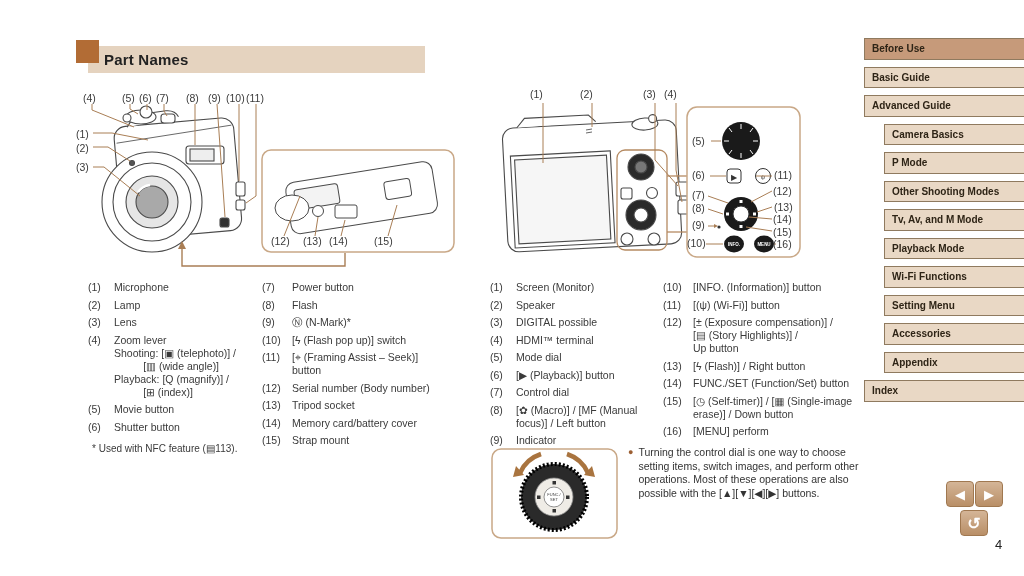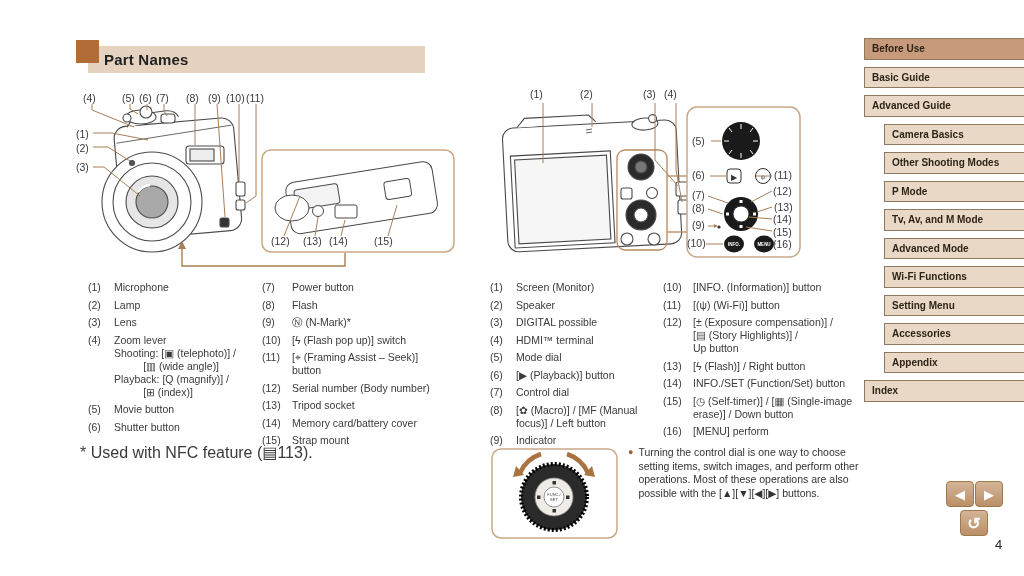--- a/index.html
+++ b/index.html
@@ -15,21 +15,21 @@
   
   .co{position:absolute;font-size:10.5px;color:#3a3a3a;white-space:nowrap}
 
   
   .plist{position:absolute;font-size:10.5px;color:#3a3a3a;line-height:1.24}
   .prow{display:flex;margin-bottom:4.5px}
   .pnum{flex:none;width:26px}
   .wide .pnum{width:30px}
   .ptext{white-space:pre-line}
 
-  .footnote{position:absolute;left:80px;top:443px;font-size:16px;color:#3a3a3a}
+  .footnote{position:absolute;left:92px;top:443px;font-size:10px;color:#3a3a3a}
 
   
   .note{position:absolute;left:628px;top:446px;width:237px;font-size:10.5px;line-height:1.3;display:flex}
   .note .bullet{color:#9c5f33;margin-right:5px;font-size:9px;padding-top:1px}
 
   
   #sidebar{position:absolute;right:0;top:38px;width:160px}
   .sb{box-sizing:border-box;border:1px solid #8f7a5f;border-right:none;background:#e9d8c5;
       color:#2e2416;font-weight:bold;font-size:10px;padding:4px 2px 4px 7px;margin-bottom:7px;
       line-height:1.15;cursor:pointer}
@@ -385,21 +385,21 @@
       <span class="ptext">[± (Exposure compensation)] /
 [▤ (Story Highlights)] /
 Up button</span>
     </div>
     <div class="prow">
       <span class="pnum">(13)</span>
       <span class="ptext">[ϟ (Flash)] / Right button</span>
     </div>
     <div class="prow">
       <span class="pnum">(14)</span>
-      <span class="ptext">INFO./SET (Function/Set) button</span>
+      <span class="ptext">FUNC./SET (Function/Set) button</span>
     </div>
     <div class="prow">
       <span class="pnum">(15)</span>
       <span class="ptext">[◷ (Self-timer)] / [▦ (Single-image
 erase)] / Down button</span>
     </div>
     <div class="prow">
       <span class="pnum">(16)</span>
       <span class="ptext">[MENU] perform</span>
     </div>
@@ -419,30 +419,30 @@
     <div class="sb">
       <span>Basic Guide</span>
     </div>
     <div class="sb">
       <span>Advanced Guide</span>
     </div>
     <div class="sb l1">
       <span>Camera Basics</span>
     </div>
     <div class="sb l1">
+      <span>P Mode</span>
+    </div>
+    <div class="sb l1">
       <span>Other Shooting Modes</span>
     </div>
     <div class="sb l1">
-      <span>P Mode</span>
-    </div>
-    <div class="sb l1">
       <span>Tv, Av, and M Mode</span>
     </div>
     <div class="sb l1">
-      <span>Advanced Mode</span>
+      <span>Playback Mode</span>
     </div>
     <div class="sb l1">
       <span>Wi-Fi Functions</span>
     </div>
     <div class="sb l1">
       <span>Setting Menu</span>
     </div>
     <div class="sb l1">
       <span>Accessories</span>
     </div>

